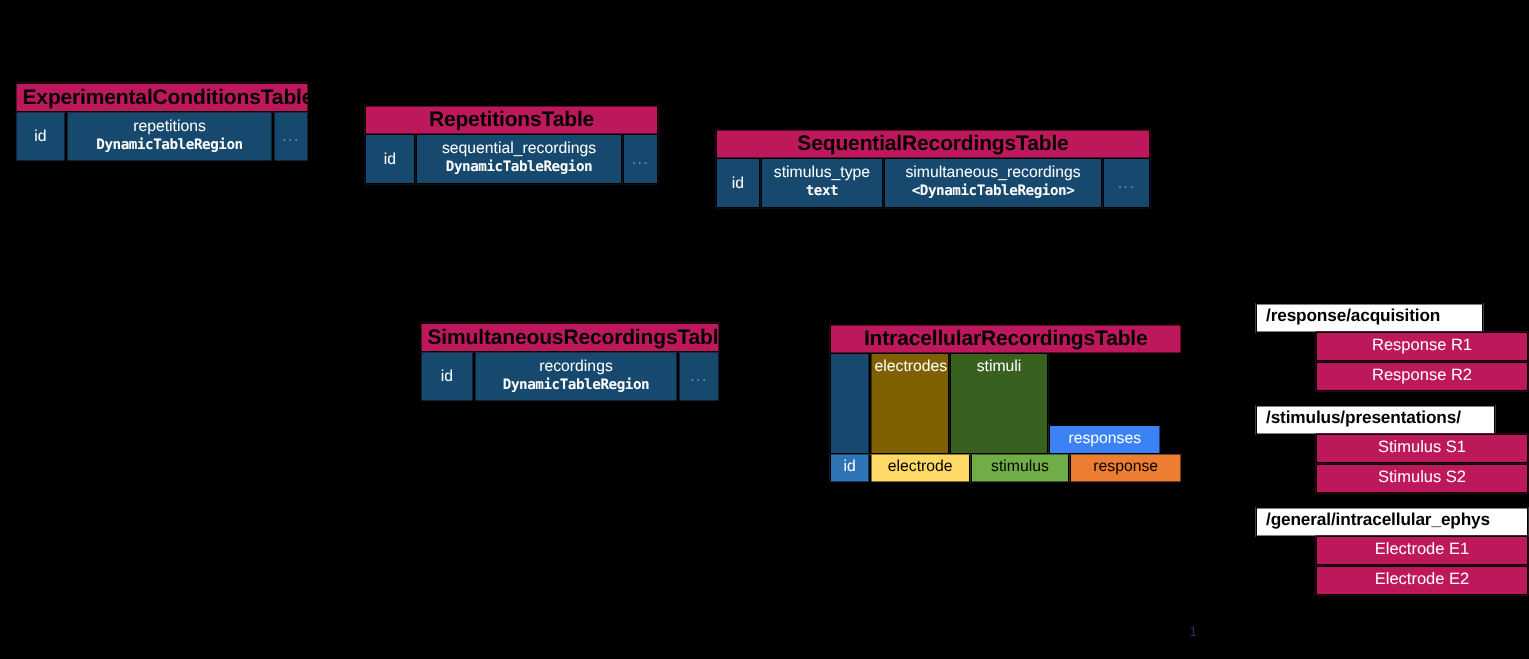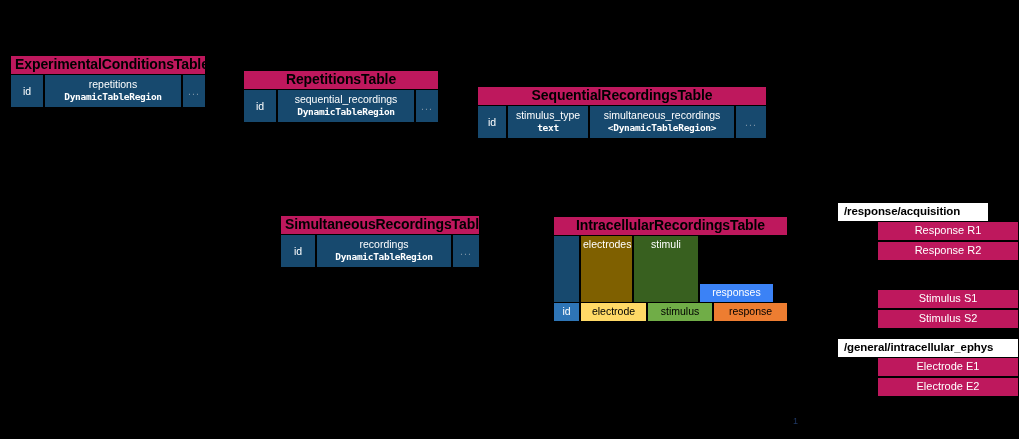--- a/index.html
+++ b/index.html
@@ -228,20 +228,21 @@
   </div>
 </div>
 
 <div class="group-panel" style="left:837px; top:202px; width:182px; height:60px;">
   <div class="group-header" style="width:152px;">/response/acquisition</div>
   <div class="group-item" style="left:40px; top:19px; width:142px;">Response R1</div>
   <div class="group-item" style="left:40px; top:39px; width:142px;">Response R2</div>
 </div>
 
 <div class="group-panel" style="left:837px; top:270px; width:182px; height:60px;">
+  <div class="group-header" style="width:160px;">/stimulus/presentations/</div>
   <div class="group-item" style="left:40px; top:19px; width:142px;">Stimulus S1</div>
   <div class="group-item" style="left:40px; top:39px; width:142px;">Stimulus S2</div>
 </div>
 
 <div class="group-panel" style="left:837px; top:338px; width:182px; height:60px;">
   <div class="group-header" style="width:182px;">/general/intracellular_ephys</div>
   <div class="group-item" style="left:40px; top:19px; width:142px;">Electrode E1</div>
   <div class="group-item" style="left:40px; top:39px; width:142px;">Electrode E2</div>
 </div>
 

